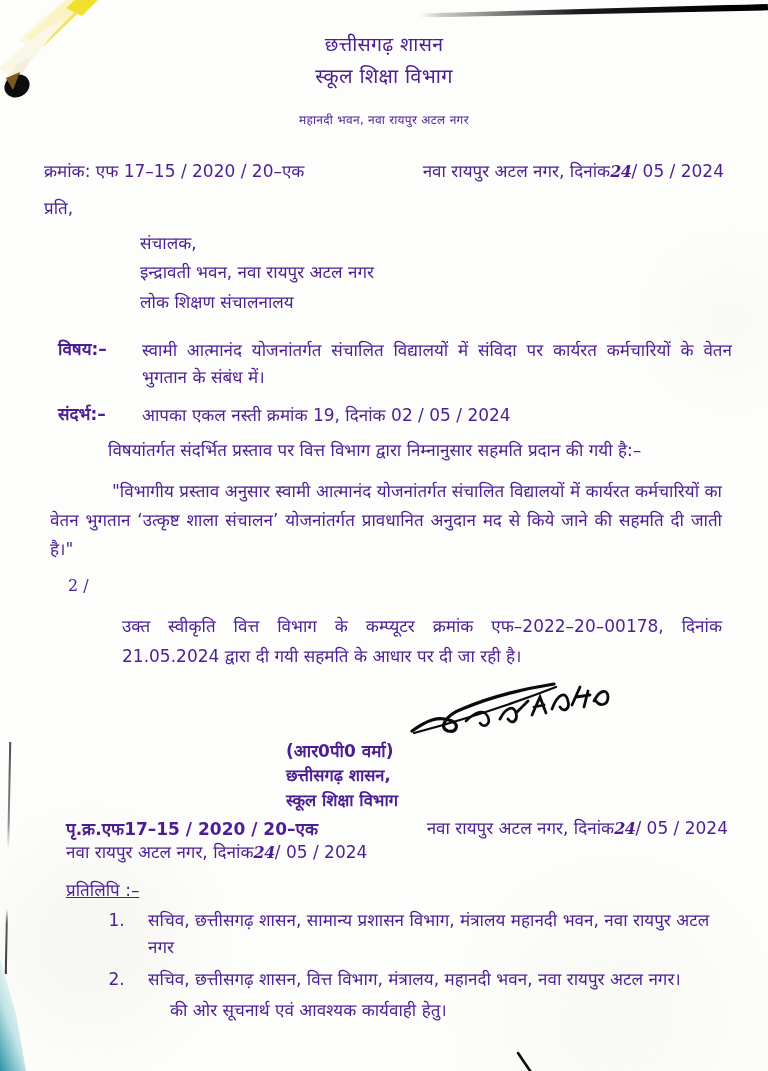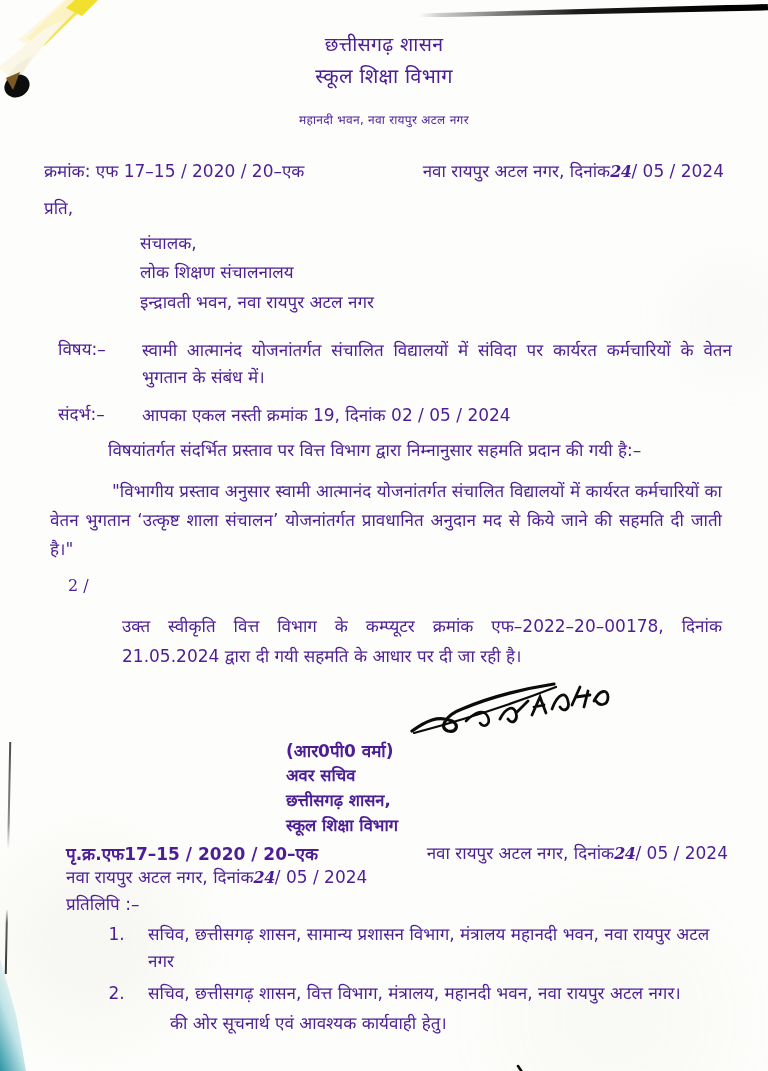--- a/index.html
+++ b/index.html
@@ -118,21 +118,21 @@
     line-height: 1.72;
   }
 
   .field-row {
     display: flex;
     margin-top: 20px;
     font-size: 17px;
     padding-left: 22px;
   }
   .field-label {
-    font-weight: 400;
+    font-weight: 700;
     min-width: 84px;
     flex: 0 0 84px;
     white-space: nowrap;
   }
   .field-body { flex: 1 1 auto; line-height: 1.62; }
   .justify { text-align: justify; text-align-last: left; }
   .ref-row2 { margin-top: 10px; }
 
   .divider {
     text-align: center;
@@ -193,23 +193,24 @@
     display: flex;
     justify-content: flex-start;
     align-items: baseline;
     margin-top: -22px;
     font-size: 17px;
     padding-left: 30px;
     flex-direction: column;
   }
   .endorse-left { font-weight: 700; white-space: nowrap; }
   .copy-label {
-    margin-top: 4px;
+    margin-top: 15px;
     font-size: 17px;
     padding-left: 30px;
+    text-decoration: underline;
   }
   ol.copy-list {
     margin: 6px 0 0 0;
     padding-left: 94px;
     font-size: 17px;
     line-height: 1.62;
   }
   ol.copy-list li { margin-bottom: 4px; padding-left: 18px; }
   .copy-foot {
     margin-top: 2px;
@@ -255,22 +256,22 @@
 
     <div class="ref-row">
       <span class="ref-left">क्रमांक: एफ 17–15 / 2020 / 20–एक</span>
       <span class="ref-right"><span>नवा रायपुर अटल नगर, दिनांक</span><span class="handwrite">24</span><span>/ 05 / 2024</span></span>
     </div>
 
     <div class="to-label">प्रति,</div>
 
     <div class="addressee">
       <div>संचालक,</div>
+      <div>इन्द्रावती भवन, नवा रायपुर अटल नगर</div>
       <div>लोक शिक्षण संचालनालय</div>
-      <div>इन्द्रावती भवन, नवा रायपुर अटल नगर</div>
     </div>
 
     <div class="field-row">
       <span class="field-label">विषय:–</span>
       <span class="field-body justify">स्वामी आत्मानंद योजनांतर्गत संचालित विद्यालयों में संविदा पर कार्यरत कर्मचारियों के वेतन भुगतान के संबंध में।</span>
     </div>
 
     <div class="field-row ref-row2">
       <span class="field-label">संदर्भ:–</span>
       <span class="field-body">आपका एकल नस्ती क्रमांक 19,  दिनांक 02 / 05 / 2024</span>
@@ -291,21 +292,20 @@
         <path d="M8 50 C22 40, 34 34, 48 40 C56 44, 52 52, 44 50 C34 47, 42 34, 58 28 C84 17, 118 8, 150 3" fill="none" stroke="#0b0b0b" stroke-width="3.2" stroke-linecap="round"></path>
         <path d="M10 52 C40 44, 90 30, 152 6" fill="none" stroke="#0b0b0b" stroke-width="2.2" stroke-linecap="round"></path>
         <path d="M62 40 C72 30, 80 28, 84 36 C87 43, 80 48, 76 42" fill="none" stroke="#0b0b0b" stroke-width="2.6" stroke-linecap="round"></path>
         <path d="M96 38 C102 26, 110 24, 112 32 C114 40, 108 44, 104 38 M112 32 L124 20" fill="none" stroke="#0b0b0b" stroke-width="2.8" stroke-linecap="round"></path>
         <path d="M128 34 L136 16 L142 32 M130 26 L140 24" fill="none" stroke="#0b0b0b" stroke-width="2.8" stroke-linecap="round"></path>
         <path d="M148 28 C154 12, 162 10, 164 20 C166 28, 160 32, 156 26" fill="none" stroke="#0b0b0b" stroke-width="2.8" stroke-linecap="round"></path>
         <path d="M168 24 L176 6 M172 16 L186 14 M184 10 L180 26" fill="none" stroke="#0b0b0b" stroke-width="2.8" stroke-linecap="round"></path>
         <path d="M190 20 C196 8, 204 8, 204 16 C204 24, 196 26, 192 20" fill="none" stroke="#0b0b0b" stroke-width="2.8" stroke-linecap="round"></path>
       </svg>
       <div class="sign-name">(आर0पी0 वर्मा)</div>
-      <div class="sign-line">अवर सचिव</div>
       <div class="sign-line">छत्तीसगढ़ शासन,</div>
       <div class="sign-line">स्कूल शिक्षा विभाग</div>
     </div>
     <div class="sign-place-row"><span>नवा रायपुर अटल नगर, दिनांक</span><span class="handwrite">24</span><span>/ 05 / 2024</span></div>
 
     <div class="endorse-row">
       <span class="endorse-left">पृ.क्र.एफ17–15 / 2020 / 20–एक</span>
       <span><span>नवा रायपुर अटल नगर, दिनांक</span><span class="handwrite">24</span><span>/ 05 / 2024</span></span>
     </div>
 

